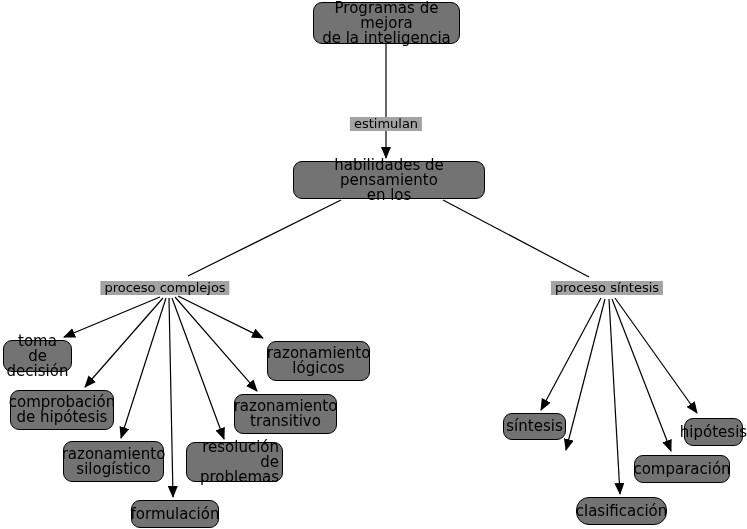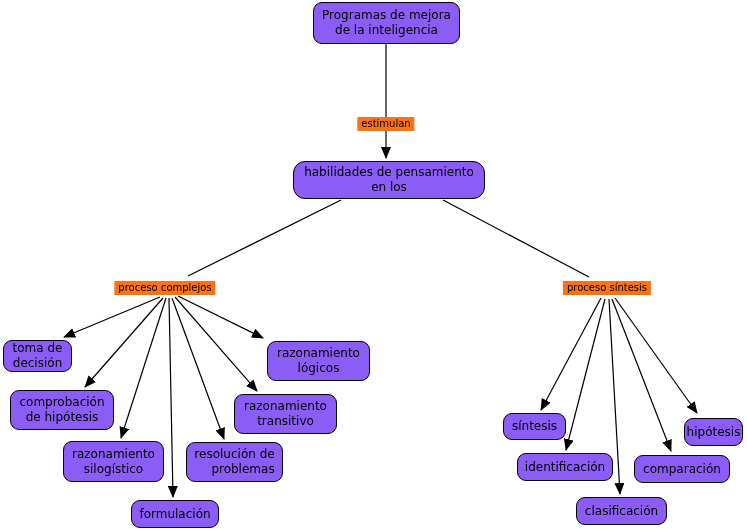--- a/index.html
+++ b/index.html
@@ -15,36 +15,36 @@
   .edges-layer {
     position: absolute;
     left: 0; top: 0;
     width: 747px; height: 529px;
   }
   .node-box {
     position: absolute;
     box-sizing: border-box;
     border: 1px solid #000;
     border-radius: 9px;
-    background: #8b5cf6;
+    background: #737373;
     display: flex;
     align-items: center;
     justify-content: center;
     text-align: center;
-    font-size: 12px;
+    font-size: 15px;
     line-height: 15px;
     white-space: pre-line;
     padding: 1px 3px;
   }
   .node-text {
     position: absolute;
     transform: translate(-50%, -50%);
-    font-size: 10px;
+    font-size: 13px;
     line-height: 14px;
-    background: #f97316;
+    background: #a3a3a3;
     padding: 0 4px;
     white-space: pre;
   }
 </style>
 </head>
 <body>
 
 <div class="canvas" style="background: rgb(255, 255, 255); color: rgb(0, 0, 0);">
   <svg class="edges-layer" width="747" height="529" viewBox="0 0 747 529" xmlns="http://www.w3.org/2000/svg">
     <defs>
@@ -63,36 +63,35 @@
       <line x1="175" y1="297" x2="257" y2="391" stroke="#000000" stroke-width="1.2" marker-end="url(#arrowhead)"></line>
       <line x1="178" y1="296" x2="263" y2="338" stroke="#000000" stroke-width="1.2" marker-end="url(#arrowhead)"></line>
       <line x1="601" y1="298" x2="541" y2="410" stroke="#000000" stroke-width="1.2" marker-end="url(#arrowhead)"></line>
       <line x1="605" y1="299" x2="566" y2="450" stroke="#000000" stroke-width="1.2" marker-end="url(#arrowhead)"></line>
       <line x1="609" y1="299" x2="620" y2="494" stroke="#000000" stroke-width="1.2" marker-end="url(#arrowhead)"></line>
       <line x1="612" y1="299" x2="671" y2="451" stroke="#000000" stroke-width="1.2" marker-end="url(#arrowhead)"></line>
       <line x1="615" y1="298" x2="697" y2="413" stroke="#000000" stroke-width="1.2" marker-end="url(#arrowhead)"></line>
     </svg>
 <div class="node-box" style="left: 313px; top: 2px; width: 147px; height: 42px; border-color: rgb(0, 0, 0);">Programas de mejora
 de la inteligencia</div>
-    <div class="node-box" style="left: 293px; top: 161px; width: 192px; height: 38px; border-color: rgb(0, 0, 0); border-radius: 12px;">habilidades de pensamiento
+    <div class="node-box" style="left: 293px; top: 161px; width: 192px; height: 38px; border-color: rgb(0, 0, 0);">habilidades de pensamiento
 en los</div>
     <div class="node-text" style="left: 386px; top: 124px;">estimulan</div>
     <div class="node-text" style="left: 165px; top: 288px; text-align: right;">proceso complejos</div>
     <div class="node-text" style="left: 607px; top: 288px;">proceso síntesis</div>
     <div class="node-box" style="left: 3px; top: 340px; width: 69px; height: 32px; border-color: rgb(0, 0, 0);">toma de
 decisión</div>
     <div class="node-box" style="left: 10px; top: 390px; width: 104px; height: 40px; border-color: rgb(0, 0, 0);">comprobación
 de hipótesis</div>
     <div class="node-box" style="left: 63px; top: 441px; width: 101px; height: 41px; border-color: rgb(0, 0, 0);">razonamiento
 silogístico</div>
     <div class="node-box" style="left: 131px; top: 500px; width: 88px; height: 28px; border-color: rgb(0, 0, 0);">formulación</div>
     <div class="node-box" style="left: 186px; top: 442px; width: 97px; height: 40px; border-color: rgb(0, 0, 0); text-align: right;">resolución de
 problemas</div>
     <div class="node-box" style="left: 234px; top: 394px; width: 103px; height: 40px; border-color: rgb(0, 0, 0);">razonamiento
 transitivo</div>
     <div class="node-box" style="left: 267px; top: 341px; width: 103px; height: 40px; border-color: rgb(0, 0, 0);">razonamiento
 lógicos</div>
     <div class="node-box" style="left: 503px; top: 413px; width: 63px; height: 27px; border-color: rgb(0, 0, 0);">síntesis</div>
-    <div class="node-box" style="left: 517px; top: 453px; width: 96px; height: 28px; border-color: rgb(0, 0, 0);">identificación</div>
-    <div class="node-box" style="left: 576px; top: 497px; width: 91px; height: 28px; border-color: rgb(0, 0, 0);">clasificación</div>
+    <div class="node-box" style="left: 576px; top: 497px; width: 91px; height: 28px; border-color: rgb(0, 0, 0); border-radius: 13px;">clasificación</div>
     <div class="node-box" style="left: 634px; top: 455px; width: 96px; height: 28px; border-color: rgb(0, 0, 0);">comparación</div>
     <div class="node-box" style="left: 684px; top: 418px; width: 59px; height: 28px; border-color: rgb(0, 0, 0);">hipótesis</div>
   </div>
 
 </body></html>

